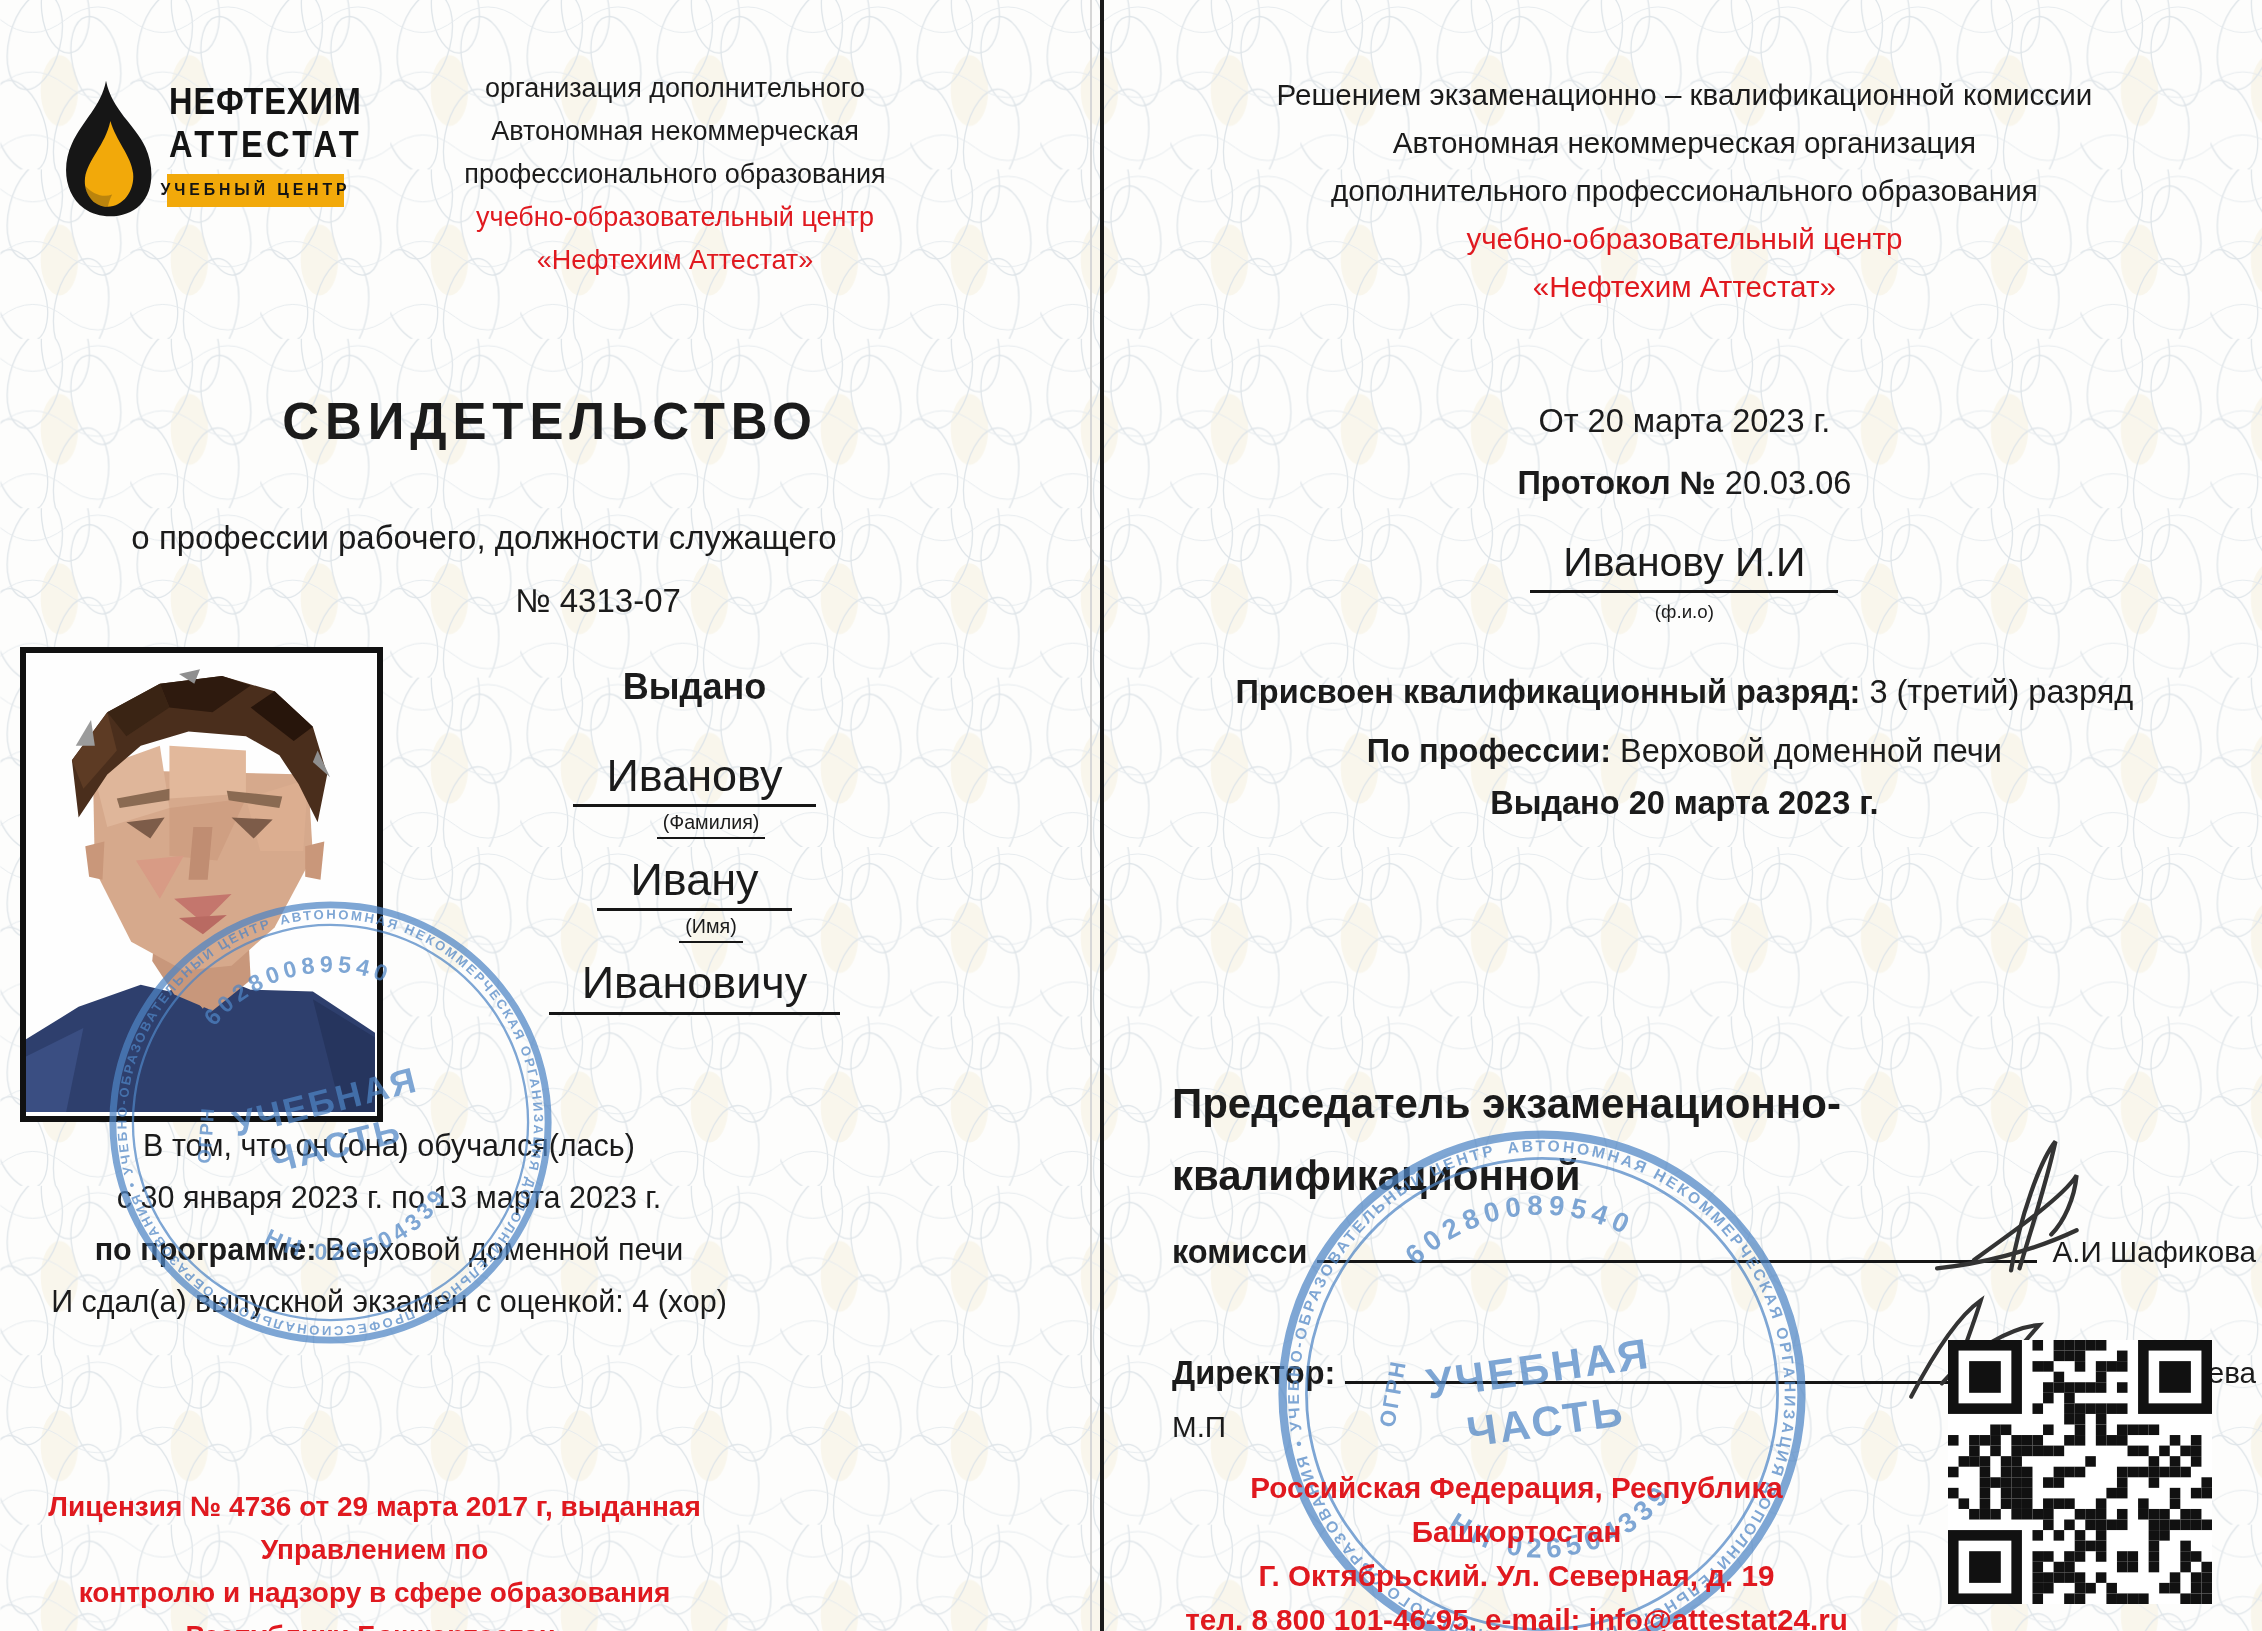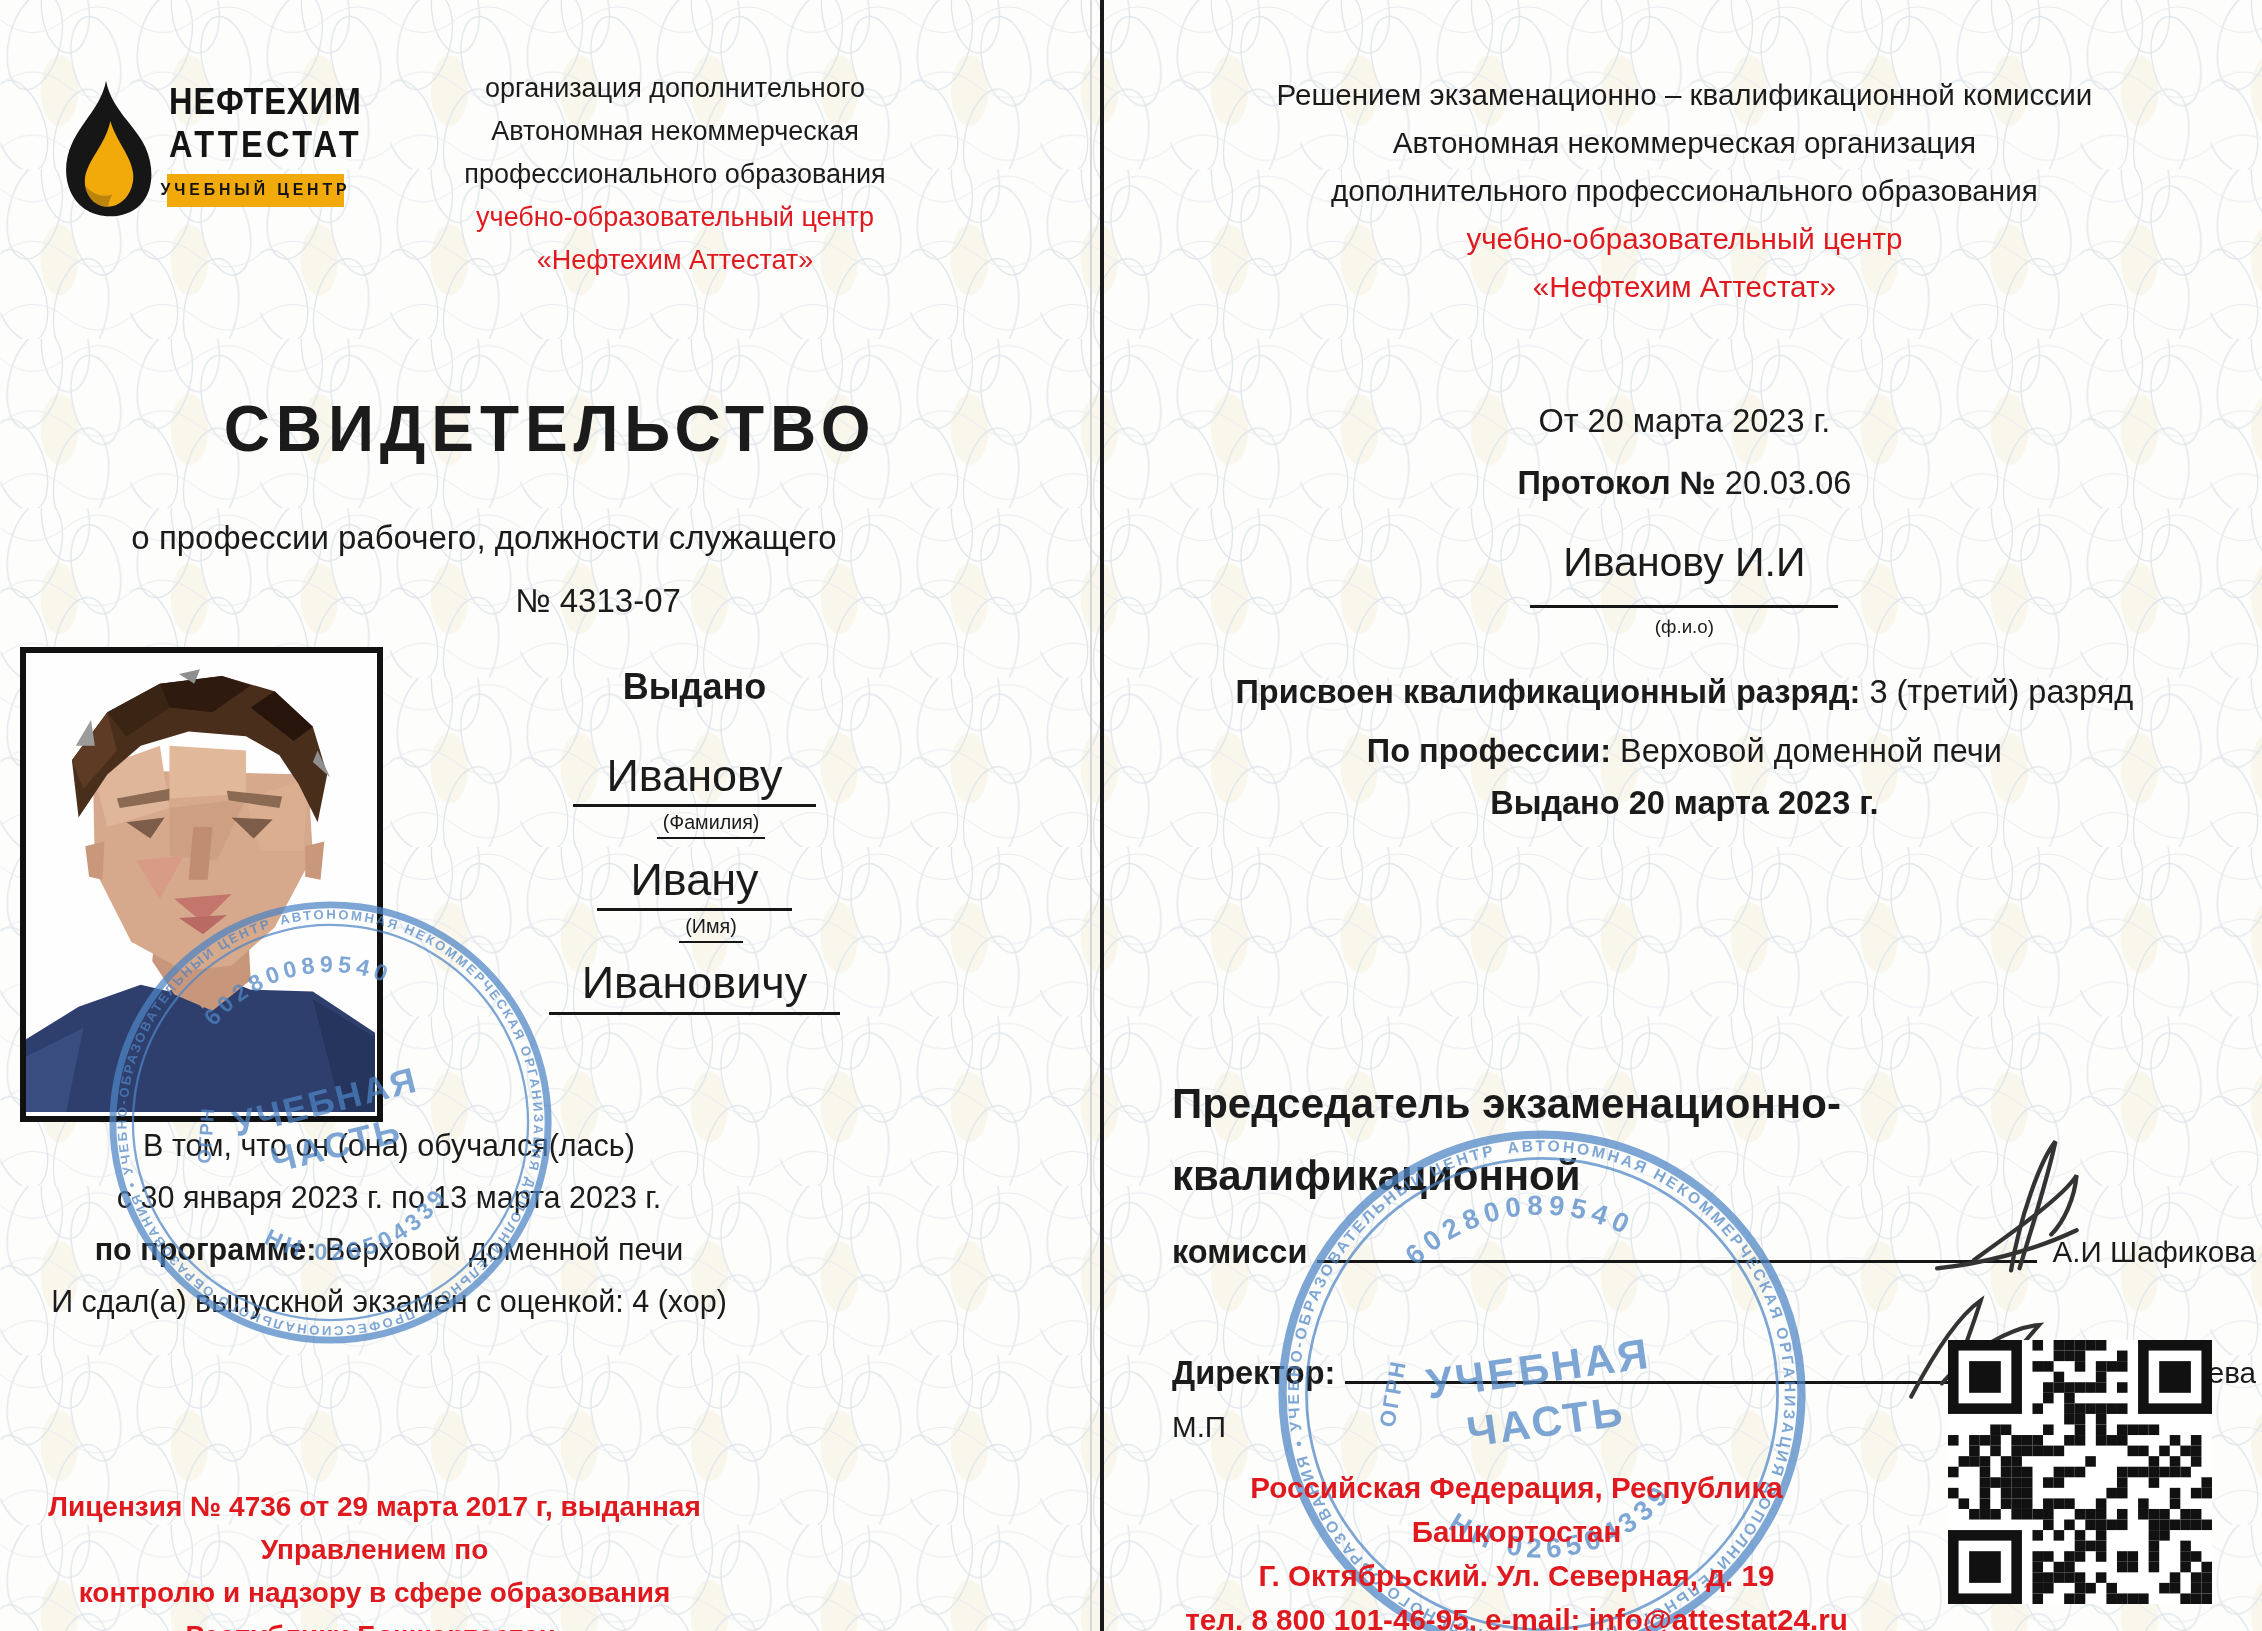--- a/index.html
+++ b/index.html
@@ -13,29 +13,29 @@
   .red{color:#e0191f;}
   .bold{font-weight:700;}
   
   .logo-word{font-weight:800;font-size:37px;letter-spacing:1px;transform:scaleX(.88);transform-origin:left;line-height:1;color:#141414;white-space:nowrap;}
   .logo-word2{letter-spacing:3.9px;}
   .logo-bar{background:#f2a90a;color:#141414;font-weight:800;font-size:15.8px;letter-spacing:3.9px;
             display:flex;align-items:center;justify-content:center;white-space:nowrap;}
   
   .hl{line-height:43px;font-size:27px;}
   .hr{line-height:48px;font-size:29.6px;}
-  .doc-title{font-size:64px;font-weight:800;letter-spacing:5.9px;white-space:nowrap;}
+  .doc-title{font-size:51px;font-weight:800;letter-spacing:5.9px;white-space:nowrap;}
   .sub{font-size:33px;}
   
   .big-name{display:inline-block;font-size:45px;border-bottom:3px solid #161616;padding:0 33px 3.9px;line-height:1.1;}
   .small-label{display:inline-block;font-size:19.7px;border-bottom:2px solid #161616;padding:0 5.9px 2px;line-height:1.2;margin-left:33px;}
   .study-line{font-size:30.5px;line-height:52px;}
   .license{font-size:28px;font-weight:600;line-height:43px;}
   .body33{font-size:32.5px;line-height:1.25;}
-  .fio-underline{display:inline-block;font-size:41px;border-bottom:3px solid #161616;padding:0 33px 20px;line-height:1.1;text-align:right;}
+  .fio-underline{display:inline-block;font-size:41px;border-bottom:3px solid #161616;padding:0 33px 5px;line-height:1.1;text-align:right;}
   .fio-small{font-size:18.7px;margin-top:7.9px;}
   .sign-line1{font-size:42px;font-weight:700;line-height:1.2;}
   .sigrow{display:flex;align-items:flex-end;}
   .sigrow .lbl{font-size:32.5px;font-weight:700;white-space:nowrap;}
   .sigrow .rule{flex:1;border-bottom:3px solid #161616;margin:0 0 7.9px 9.9px;height:39px;}
   .sigrow .nm{font-size:29.6px;margin-left:15.8px;white-space:nowrap;padding-bottom:2px;}
   .footer-red{font-size:29.6px;font-weight:600;line-height:44px;}
   
   .stamp{position:absolute;opacity:.72;}
   .stamp svg{width:100%;height:100%;}

